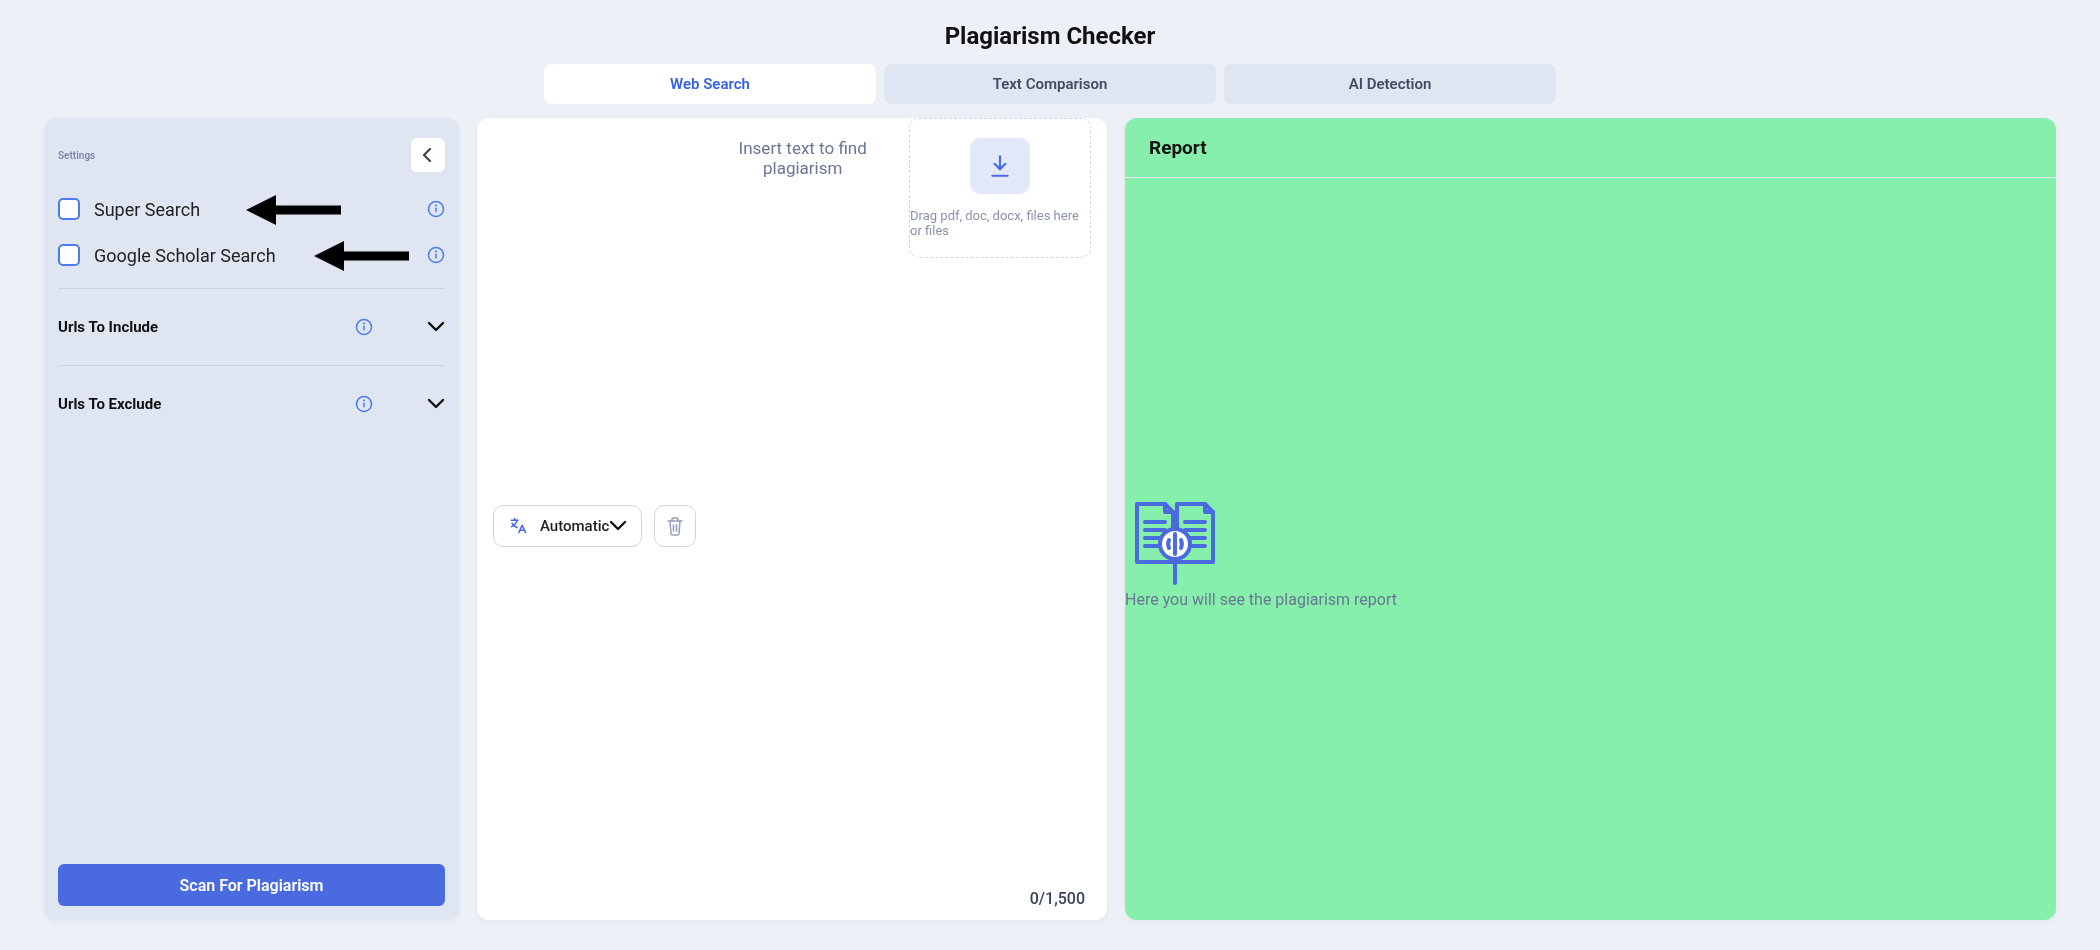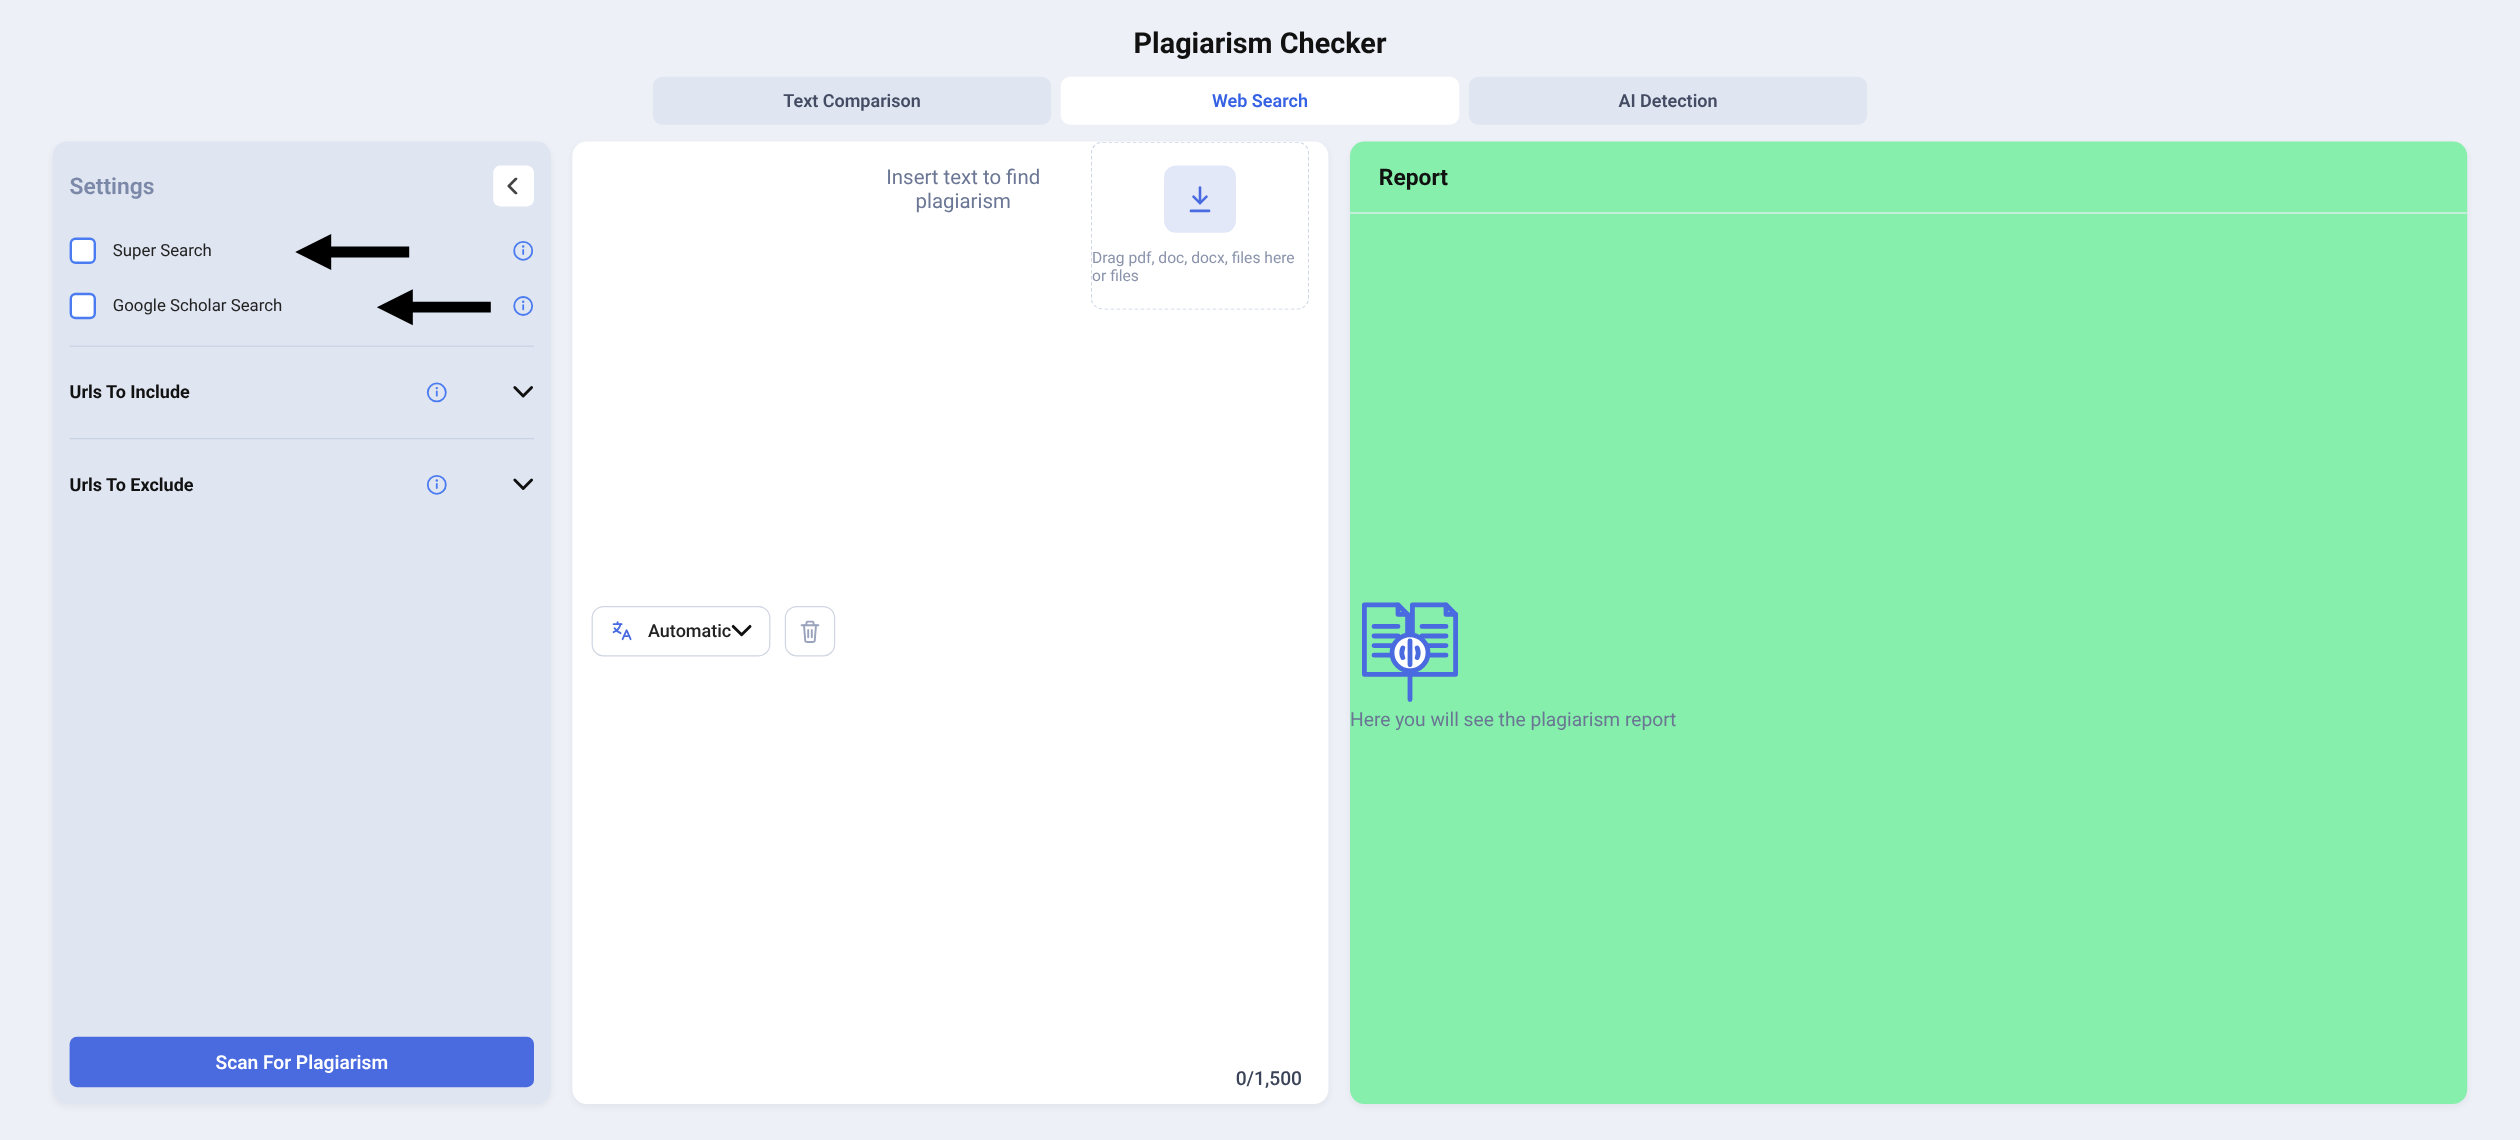--- a/index.html
+++ b/index.html
@@ -64,21 +64,21 @@
     position: relative;
     box-shadow: 0 2px 6px rgba(0,0,0,0.05);
   }
   .sidebar-header {
     display: flex;
     align-items: center;
     justify-content: space-between;
     margin-bottom: 14px;
   }
   .sidebar-title {
-    font-size: 19px;
+    font-size: 10px;
     font-weight: 600;
     color: #7b88a8;
   }
   .collapse-btn {
     width: 34px;
     height: 34px;
     background: #fff;
     border-radius: 6px;
     display: flex;
     align-items: center;
@@ -94,21 +94,21 @@
   .setting-checkbox {
     width: 22px;
     height: 22px;
     border: 2px solid #4a7bf0;
     border-radius: 5px;
     background: #fff;
     margin-right: 14px;
     cursor: pointer;
   }
   .setting-label {
-    font-size: 14px;
+    font-size: 18px;
     color: #222;
     flex: 1;
   }
   .info-icon {
     width: 18px;
     height: 18px;
     display: flex;
     align-items: center;
     justify-content: center;
   }
@@ -268,22 +268,22 @@
     height: 36px;
     pointer-events: none;
   }
 </style>
 </head>
 <body>
 
 <div class="page-title">Plagiarism Checker</div>
 
 <div class="tabs">
+  <div class="tab active">Web Search</div>
   <div class="tab inactive">Text Comparison</div>
-  <div class="tab active">Web Search</div>
   <div class="tab inactive">AI Detection</div>
 </div>
 
 <div class="workspace">
 
   <div class="sidebar">
     <div class="sidebar-header">
       <span class="sidebar-title">Settings</span>
       <div class="collapse-btn">
         <svg width="12" height="14" viewBox="0 0 12 14">

